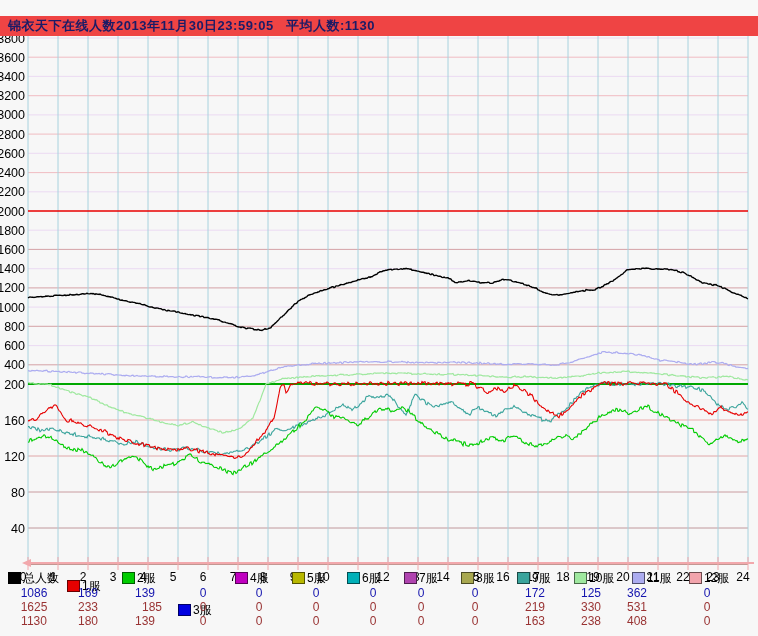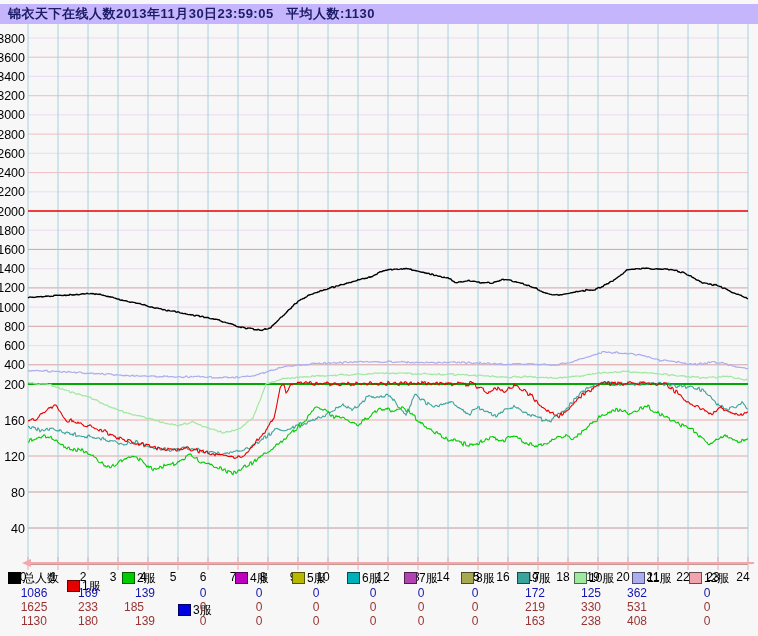--- a/index.html
+++ b/index.html
@@ -1,19 +1,19 @@
 <!DOCTYPE html>
 <html><head>
 <meta charset="utf-8">
 <style>
   html,body{margin:0;padding:0;}
   body{width:758px;height:636px;overflow:hidden;background:#f8f8f8;
        font-family:"Liberation Sans","DejaVu Sans",sans-serif;position:relative;}
   .stage{position:absolute;left:0;top:0;width:758px;height:636px;}
-  .titlebar{position:absolute;left:0;top:4px;width:758px;height:20px;background:#c4b5fd;
+  .titlebar{position:absolute;left:0;top:16px;width:758px;height:20px;background:#ef4444;
             display:flex;align-items:center;z-index:3;}
   .titlebar span{margin-left:8px;font-size:13px;font-weight:bold;color:#1b1b66;
                  letter-spacing:0.5px;white-space:pre;}
   #chart-svg{position:absolute;left:0;top:0;z-index:1;}
   #legend{position:absolute;left:0;top:0;width:674px;height:636px;z-index:2;pointer-events:none;}
   .lg-entry{position:absolute;top:571px;height:14px;display:flex;align-items:center;}
   .lg-entry .sw{display:inline-block;width:13px;height:12px;border:1px solid rgba(0,0,0,0.55);
                 box-sizing:border-box;margin-right:2px;}
   .lg-entry .lb{font-size:12px;color:#000;line-height:13px;white-space:nowrap;}
   .lg-val{position:absolute;transform:translateX(-50%);font-size:12px;line-height:13px;}
@@ -179,21 +179,21 @@
         <span class="lb">1服</span>
       </div>
       <div class="lg-val r1" style="left: 88px; top: 587px;">169</div>
       <div class="lg-val r2" style="left: 88px; top: 601px;">233</div>
       <div class="lg-val r3" style="left: 88px; top: 615px;">180</div>
       <div class="lg-entry" style="left: 122px;">
         <span class="sw" style="background: rgb(0, 204, 0);"></span>
         <span class="lb">2服</span>
       </div>
       <div class="lg-val r1" style="left: 145px; top: 587px;">139</div>
-      <div class="lg-val r2" style="left: 134px; top: 601px;">185</div>
+      <div class="lg-val r2" style="left: 152px; top: 601px;">185</div>
       <div class="lg-val r3" style="left: 145px; top: 615px;">139</div>
       <div class="lg-entry" style="left: 178px; margin-top: 32px;">
         <span class="sw" style="background: rgb(0, 0, 224);"></span>
         <span class="lb">3服</span>
       </div>
       <div class="lg-val r1" style="left: 203px; top: 587px;">0</div>
       <div class="lg-val r2" style="left: 203px; top: 601px;">0</div>
       <div class="lg-val r3" style="left: 203px; top: 615px;">0</div>
       <div class="lg-entry" style="left: 235px;">
         <span class="sw" style="background: rgb(192, 0, 192);"></span>

